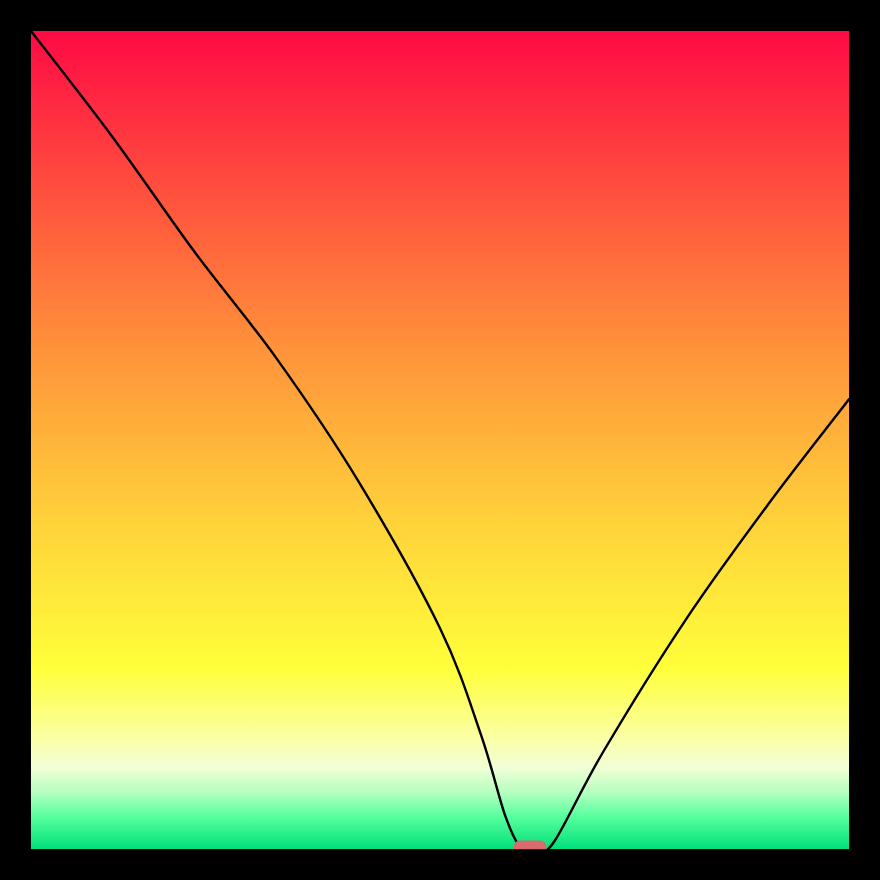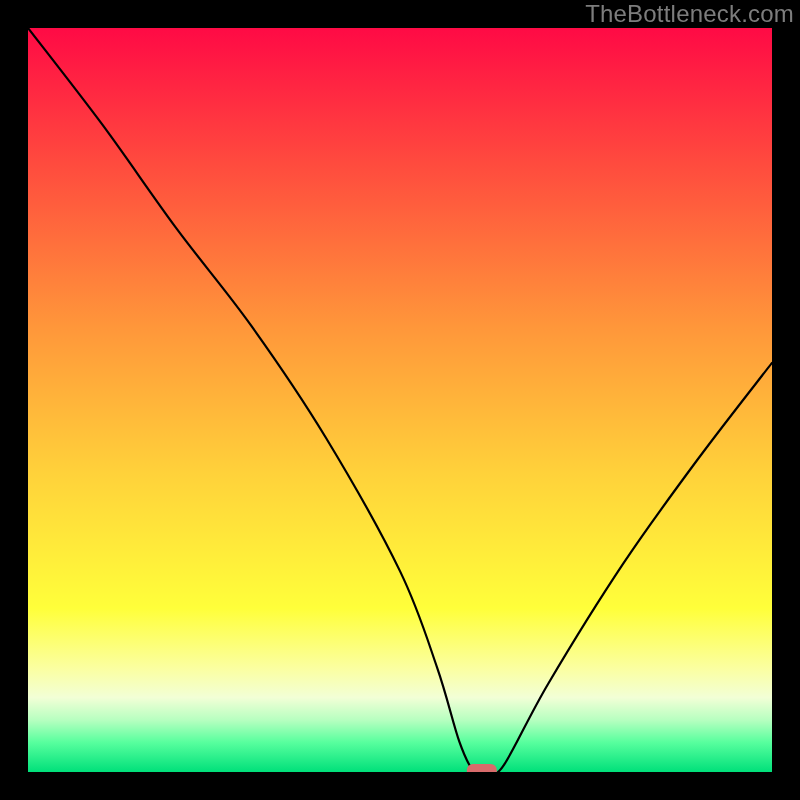--- a/index.html
+++ b/index.html
@@ -32,21 +32,20 @@
     top: 28px;
     width: 744px;
     height: 744px;
   }
   svg { display: block; }
 </style>
 </head>
 <body>
 
 <div class="wrap">
-  <div class="watermark">TheBottleneck.com</div>
 
   <div class="plot">
     <svg id="chart-svg" viewBox="0 0 744 744" width="744" height="744">
       <defs>
         <linearGradient id="bg-grad" x1="0" y1="0" x2="0" y2="1">
             <stop offset="0%" stop-color="#ff0a45"></stop>
             <stop offset="18%" stop-color="#ff4a3e"></stop>
             <stop offset="40%" stop-color="#ff963a"></stop>
             <stop offset="60%" stop-color="#ffd23a"></stop>
             <stop offset="78%" stop-color="#ffff3a"></stop>

